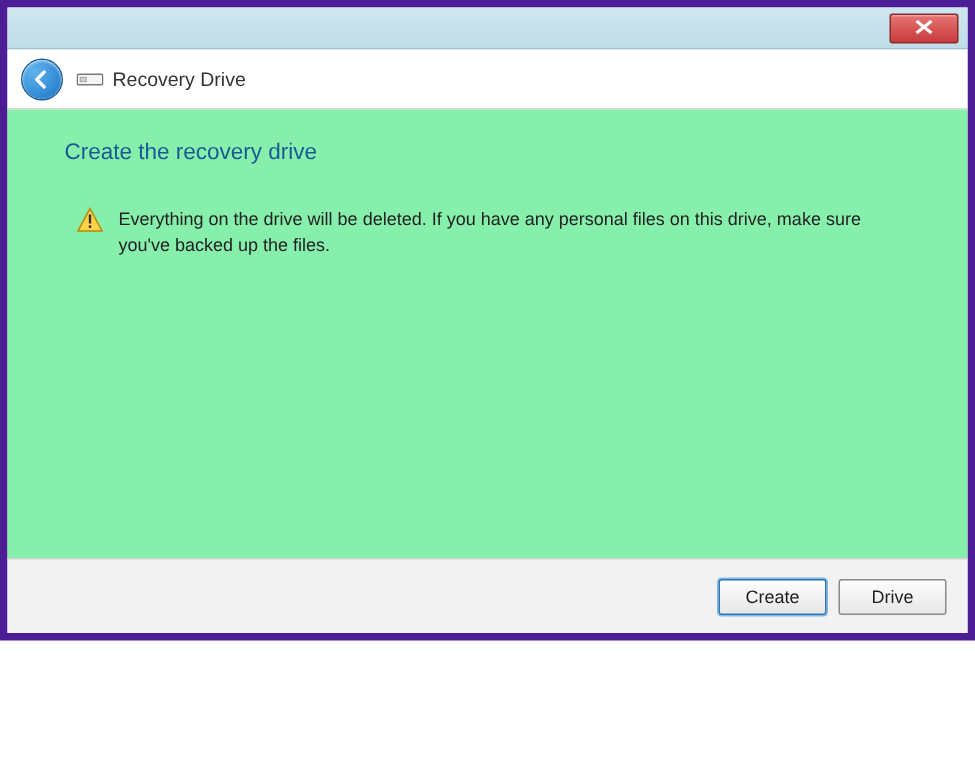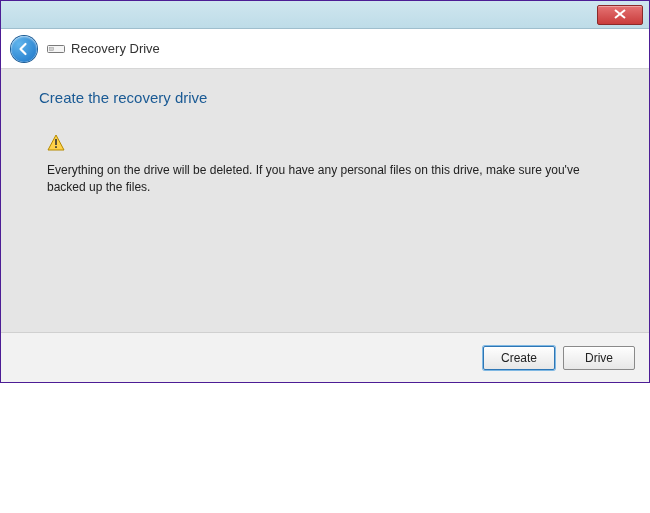--- a/index.html
+++ b/index.html
@@ -7,22 +7,22 @@
   body {
     font-family: "Segoe UI", Tahoma, sans-serif;
     font-size: 12px;
     background: #fff;
     width: 650px;
     height: 513px;
     overflow: hidden;
   }
   .window {
     width: 650px;
-    height: 383px;
-    border: 1px solid #4c1d95;
+    height: 427px;
+    border: 5px solid #4c1d95;
   }
   .titlebar {
     height: 28px;
     background: linear-gradient(#cfe6ef, #bedce8);
     border-bottom: 1px solid #9fbecd;
     display: flex;
     justify-content: flex-end;
     align-items: center;
   }
   .close-btn {
@@ -72,36 +72,35 @@
   }
   .drive-icon svg { display:block; }
   .header-title {
     margin-left: 6px;
     font-size: 13px;
     color: #333;
   }
   .content {
     padding: 20px 38px 0 38px;
     height: calc(100% - 28px - 40px - 50px);
-    background: #e5e5e5;
+    background: #86efac;
     overflow: hidden;
   }
   .page-title {
     font-size: 15px;
     color: #1a5a94;
     margin-bottom: 28px;
     font-weight: 400;
   }
   .message-row {
     display: flex;
     align-items: flex-start;
     gap: 10px;
     padding-left: 8px;
     padding-right: 30px;
-    flex-direction: column;
   }
   .warn-icon {
     width: 18px;
     height: 18px;
     flex: 0 0 18px;
   }
   .message-text {
     font-size: 12px;
     color: #222;
     line-height: 1.4;

